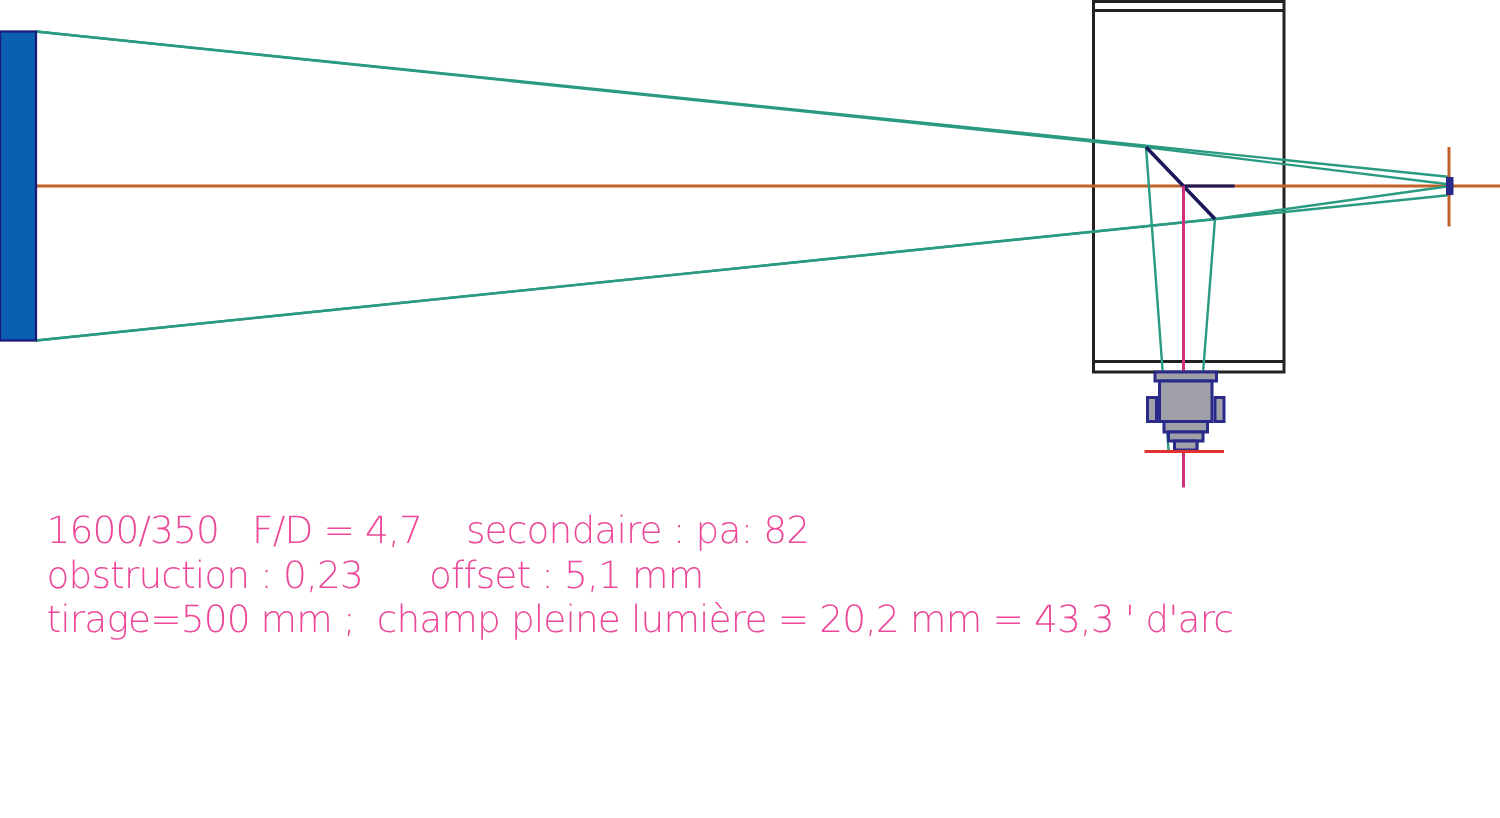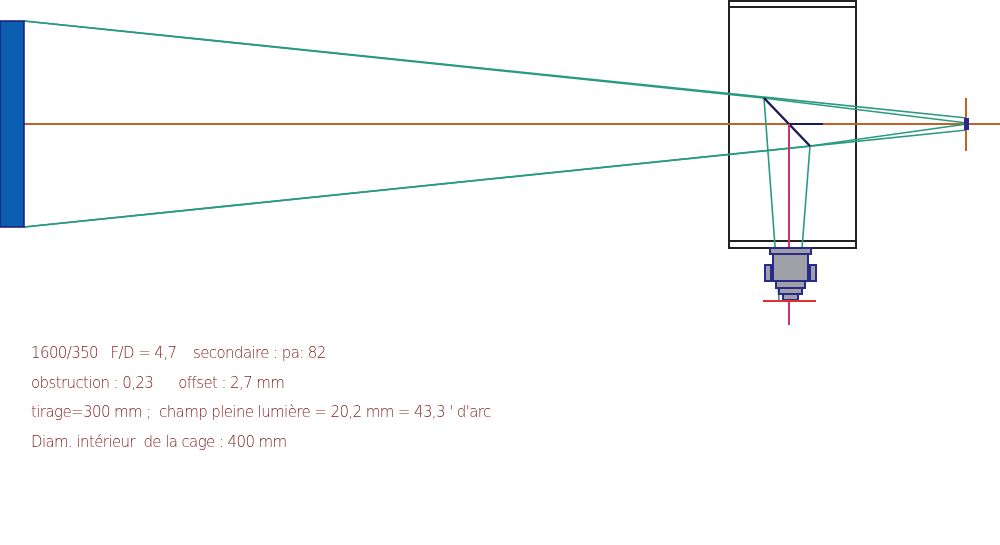--- a/index.html
+++ b/index.html
@@ -1,19 +1,19 @@
 <!DOCTYPE html>
 <html><head>
 <meta charset="utf-8">
 <style>
   html, body { margin: 0; padding: 0; background: #ffffff; }
   body { width: 1000px; height: 545px; position: relative; overflow: hidden; font-family: "Liberation Sans", sans-serif; }
   #diagram { position: absolute; left: 0; top: 0; width: 1000px; height: 330px; }
   #caption { position: absolute; left: 31px; top: 339px; width: 960px; }
-  .cap-line { font-family: "DejaVu Sans", sans-serif; font-size: 15px; line-height: 29.5px; color: #7f1d1d; white-space: pre; letter-spacing: -0.6px; font-weight: 300; }
+  .cap-line { font-family: "DejaVu Sans", sans-serif; font-size: 25px; line-height: 29.5px; color: #ec4899; white-space: pre; letter-spacing: -0.6px; font-weight: 300; }
 </style>
 </head>
 <body>
 
 <svg id="diagram" viewBox="0 0 1000 330" xmlns="http://www.w3.org/2000/svg">
 
   <g fill="none" stroke="#222222" stroke-width="2">
     <rect x="729" y="1" width="127" height="247"></rect>
     <line x1="729" y1="7" x2="856" y2="7"></line>
     <line x1="729" y1="241" x2="856" y2="241"></line>
@@ -54,16 +54,15 @@
   <g>
     <line x1="966" y1="98" x2="966" y2="151" stroke="#c0622a" stroke-width="2"></line>
     <rect x="964" y="118" width="5" height="12" fill="#2a2a8a"></rect>
   </g>
 
   <rect x="0" y="21" width="24" height="206" fill="#0a5fb0" stroke="#1a1a7a" stroke-width="1.5"></rect>
 </svg>
 
 <div id="caption">
   <div class="cap-line">1600/350   F/D = 4,7    secondaire : pa: 82</div>
-  <div class="cap-line">obstruction : 0,23      offset : 2,7 mm</div>
-  <div class="cap-line">tirage=300 mm ;  champ pleine lumière = 20,2 mm = 43,3 ' d'arc</div>
-  <div class="cap-line">Diam. intérieur  de la cage : 400 mm</div>
+  <div class="cap-line">obstruction : 0,23      offset : 5,1 mm</div>
+  <div class="cap-line">tirage=500 mm ;  champ pleine lumière = 20,2 mm = 43,3 ' d'arc</div>
 </div>
 
 </body></html>

